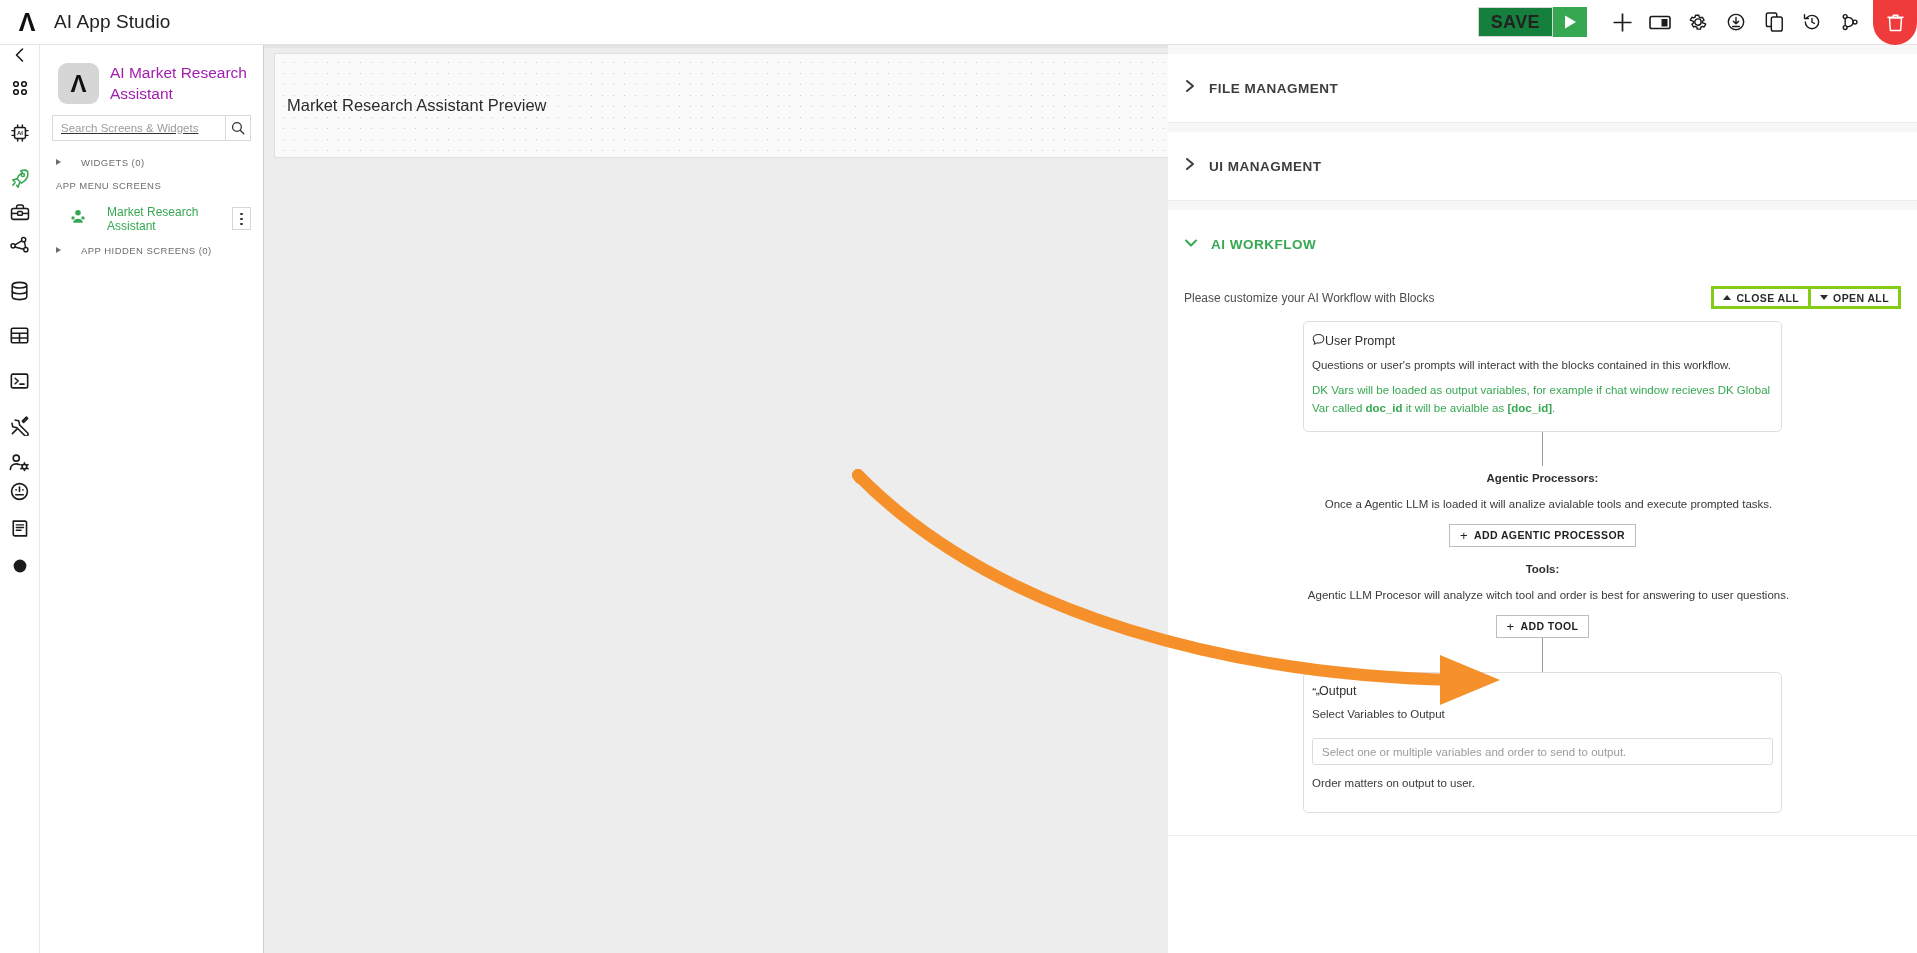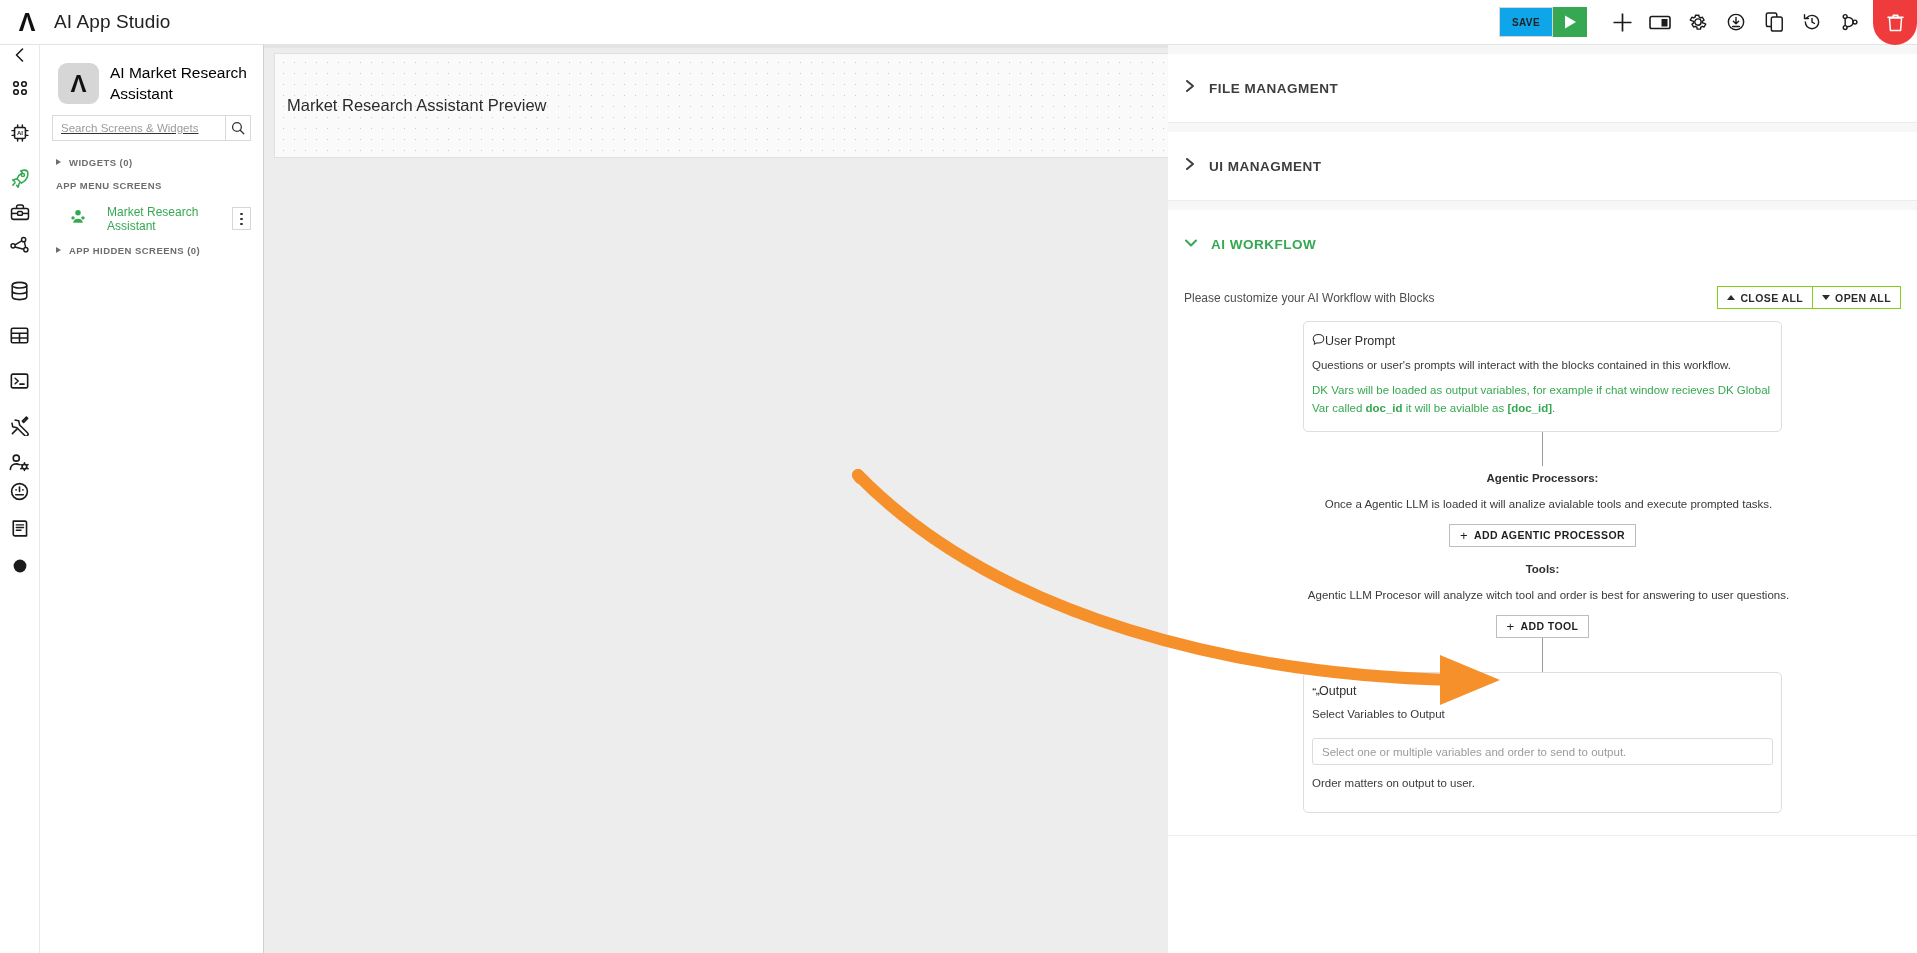--- a/index.html
+++ b/index.html
@@ -21,22 +21,22 @@
   #brand-mark {
     width: 54px; display: flex; align-items: center; justify-content: center;
     font-size: 25px; font-weight: 700; color: #111; line-height: 1;
   }
   #app-title { font-size: 19px; color: #222; letter-spacing: .1px; }
   #topbar-actions {
     margin-left: auto; display: flex; align-items: center; height: 45px;
   }
   .save-group { display: flex; align-items: stretch; height: 30px; margin-right: 16px; }
   .save-btn {
-    border: 1px solid #d6d6d6; background: #0ea5e9; color: #222;
-    font-size: 10px; font-weight: 700; letter-spacing: .4px;
+    border: 1px solid #d6d6d6; background: #15803d; color: #222;
+    font-size: 18px; font-weight: 700; letter-spacing: .4px;
     padding: 0 12px; display: flex; align-items: center; cursor: pointer;
   }
   .run-btn {
     background: #36a852; width: 34px; display: flex; align-items: center;
     justify-content: center; cursor: pointer;
   }
   .run-btn svg { display: block; }
   .tb-icon {
     width: 38px; height: 45px; display: flex; align-items: center;
     justify-content: center; cursor: pointer; color: #1b1b1b;
@@ -70,36 +70,36 @@
     position: absolute; left: 40px; top: 45px; width: 224px; height: 908px;
     background: #fff; border-right: 1px solid #cfcfcf; padding: 10px 12px 0 12px;
     z-index: 20;
   }
   #app-ident { display: flex; align-items: center; gap: 11px; margin: 8px 0 10px 6px; }
   #app-avatar {
     width: 41px; height: 41px; background: #d6d6d6; border-radius: 9px;
     display: flex; align-items: center; justify-content: center;
     font-size: 24px; font-weight: 700; color: #111; flex: none;
   }
-  #app-name { font-size: 15.5px; color: #000000; line-height: 1.35; }
+  #app-name { font-size: 15.5px; color: #a21caf; line-height: 1.35; }
   #search-row { display: flex; height: 26px; margin: 2px 0 10px 0; }
   #search-input {
     flex: 1; border: 1px solid #d9d9d9; border-right: none; outline: none;
     font-size: 11.5px; color: #333; padding: 0 8px; font-family: inherit;
     background: #fff;
     text-decoration: underline;
   }
   #search-input::placeholder { color: #9b9b9b; }
   #search-btn {
     width: 26px; border: 1px solid #d9d9d9; background: #fff;
     display: flex; align-items: center; justify-content: center; cursor: pointer;
   }
   .tree-head {
-    font-size: 9.5px; font-weight: 700; color: #6d6d6d; letter-spacing: .45px;
-    display: flex; align-items: center; gap: 8px; padding: 6px 0 6px 4px;
+    font-size: 9.5px; font-weight: 400; color: #6d6d6d; letter-spacing: .45px;
+    display: flex; align-items: center; gap: 20px; padding: 6px 0 6px 4px;
     cursor: pointer;
   }
   .tree-head.static { cursor: default; padding-left: 4px; }
   .caret-r {
     width: 0; height: 0; border-left: 5px solid #6d6d6d;
     border-top: 3.5px solid transparent; border-bottom: 3.5px solid transparent;
   }
   .screen-row {
     display: flex; align-items: center; gap: 9px; padding: 6px 0 6px 18px;
     margin-top: 2px;
@@ -157,21 +157,21 @@
   .acc-section.open .chev { color: #36a852; }
   .acc-gap { height: 9px; background: #f7f7f7; }
 
   #workflow-body { padding: 0 16px 22px 16px; background: #fff; }
   #wf-toolbar {
     display: flex; align-items: center; padding: 8px 0 12px 0;
   }
   #wf-hint { font-size: 12px; color: #4e4e4e; }
   #wf-btns { margin-left: auto; display: flex; }
   .wf-btn {
-    border: 1px solid #84cc16; background: #fff; height: 23px;
+    border: 3px solid #84cc16; background: #fff; height: 23px;
     font-size: 10.5px; font-weight: 700; letter-spacing: .4px; color: #2b2b2b;
     padding: 0 9px; display: flex; align-items: center; gap: 5px; cursor: pointer;
   }
   .wf-btn + .wf-btn { border-left: none; }
   .tri-up { width:0;height:0;border-bottom:5px solid #2b2b2b;border-left:4px solid transparent;border-right:4px solid transparent; }
   .tri-dn { width:0;height:0;border-top:5px solid #2b2b2b;border-left:4px solid transparent;border-right:4px solid transparent; }
 
   .wf-stage { display: flex; flex-direction: column; align-items: center; }
   .wf-block {
     width: 479px; border: 1px solid #dedede; border-radius: 5px;

